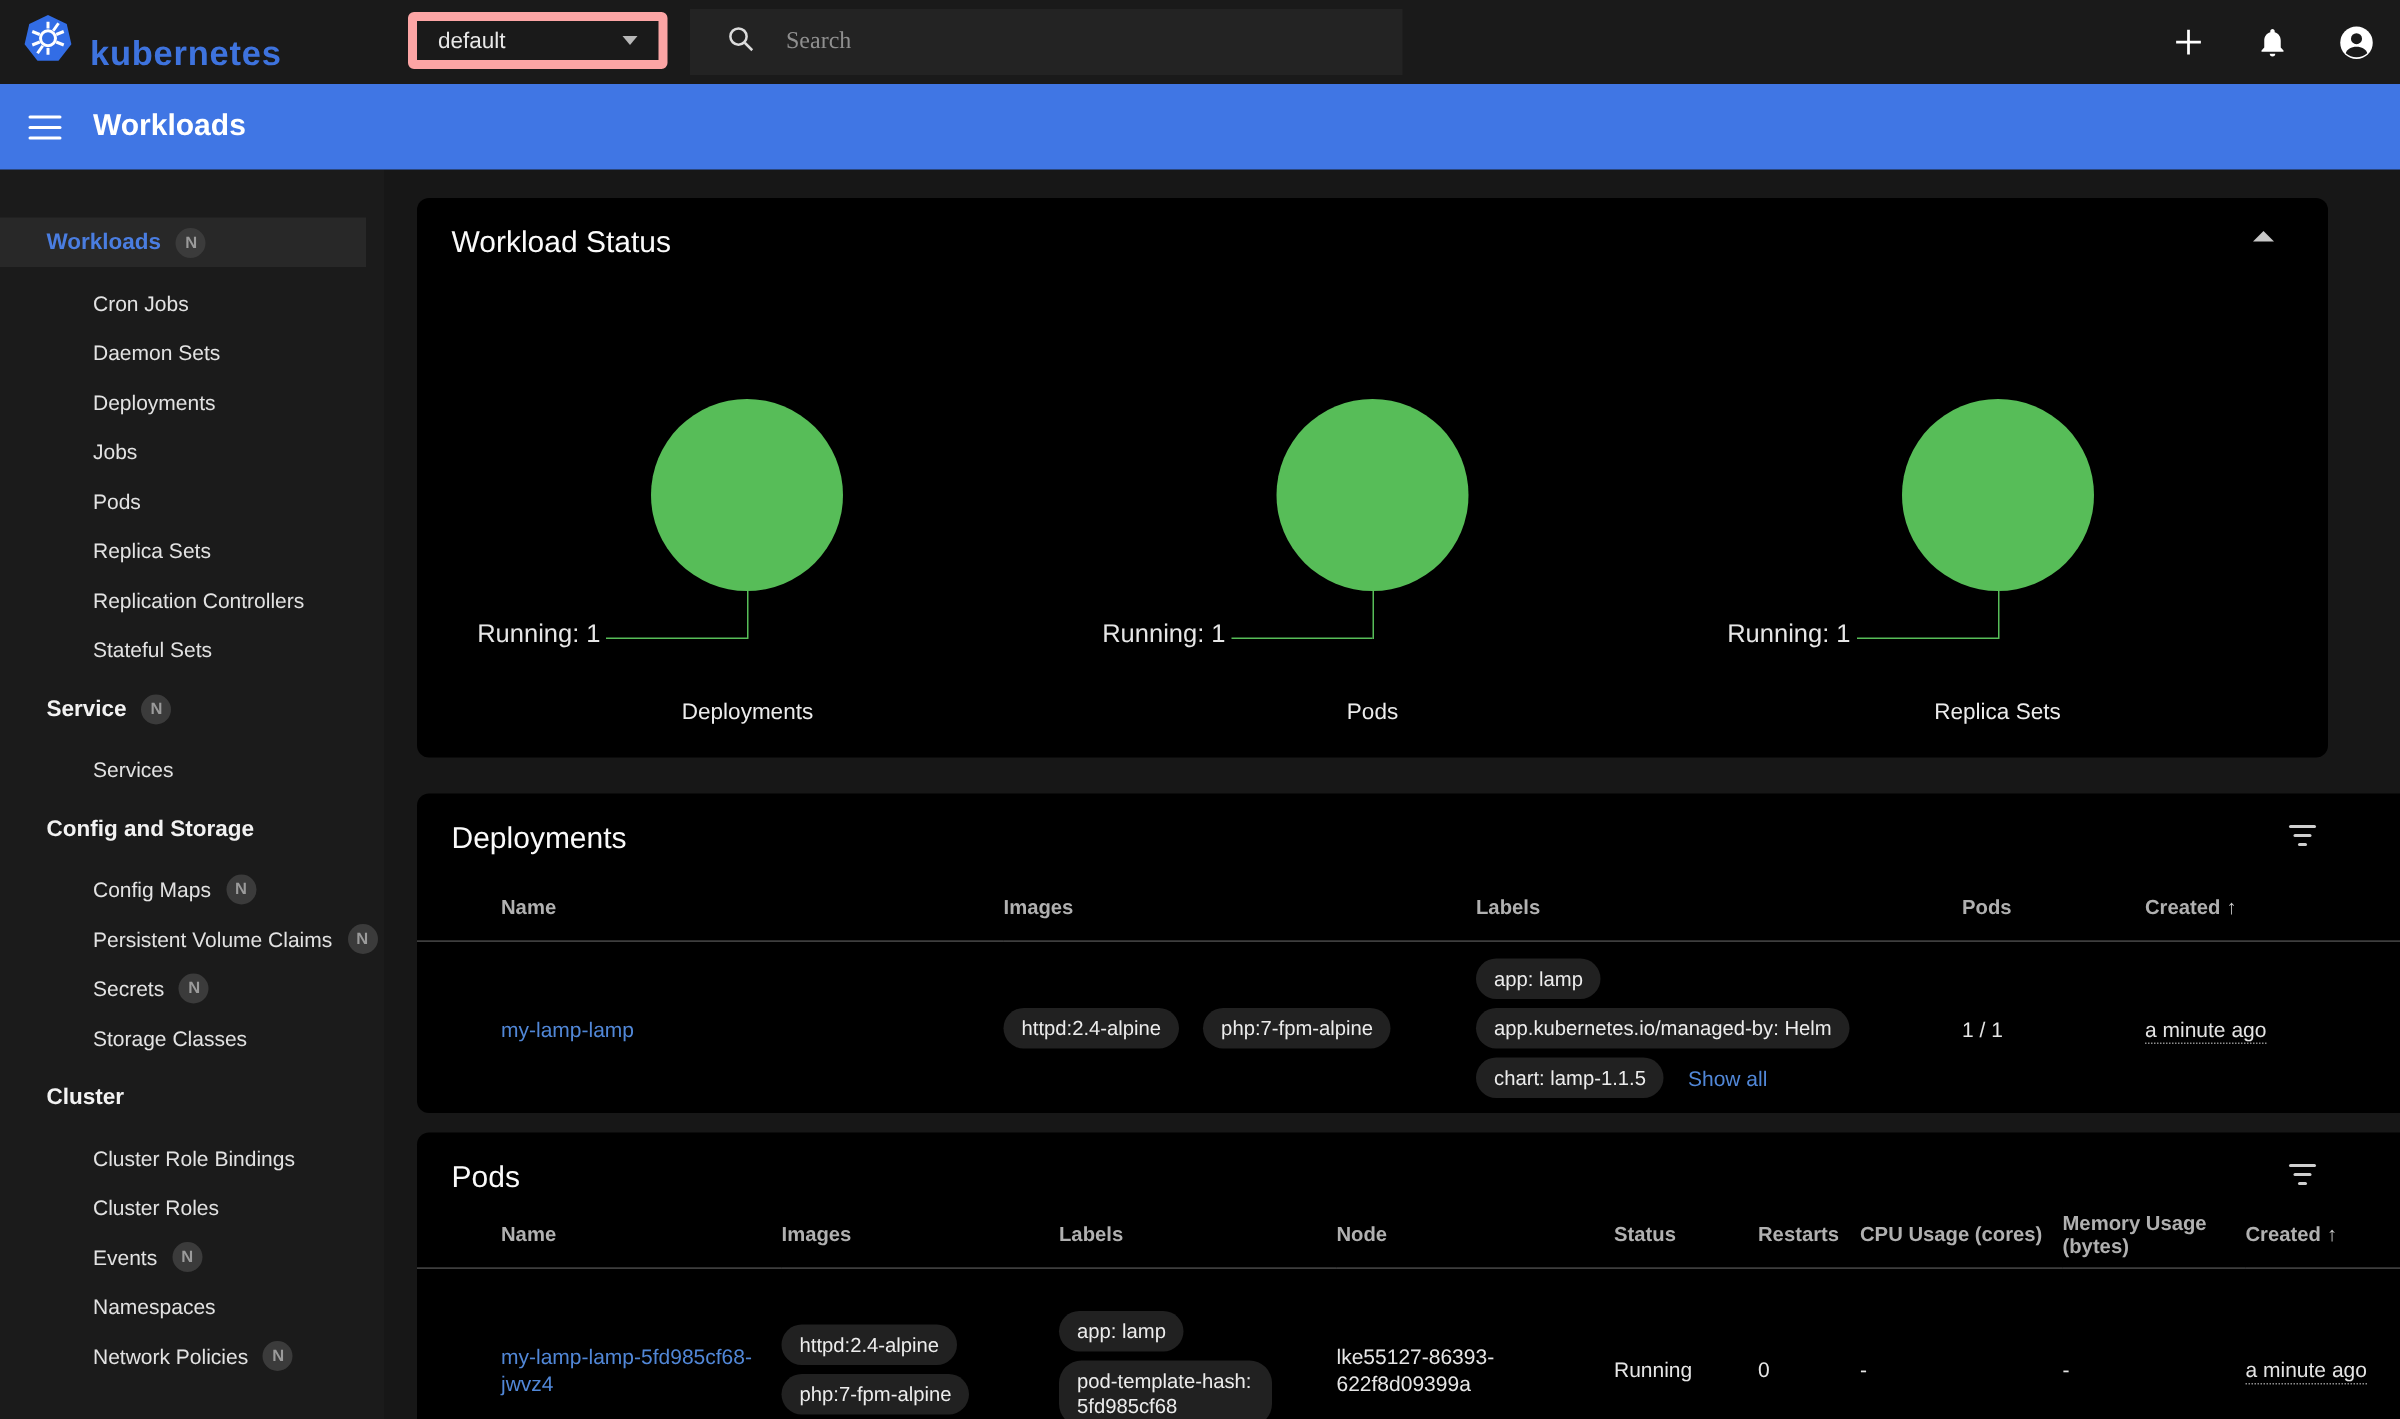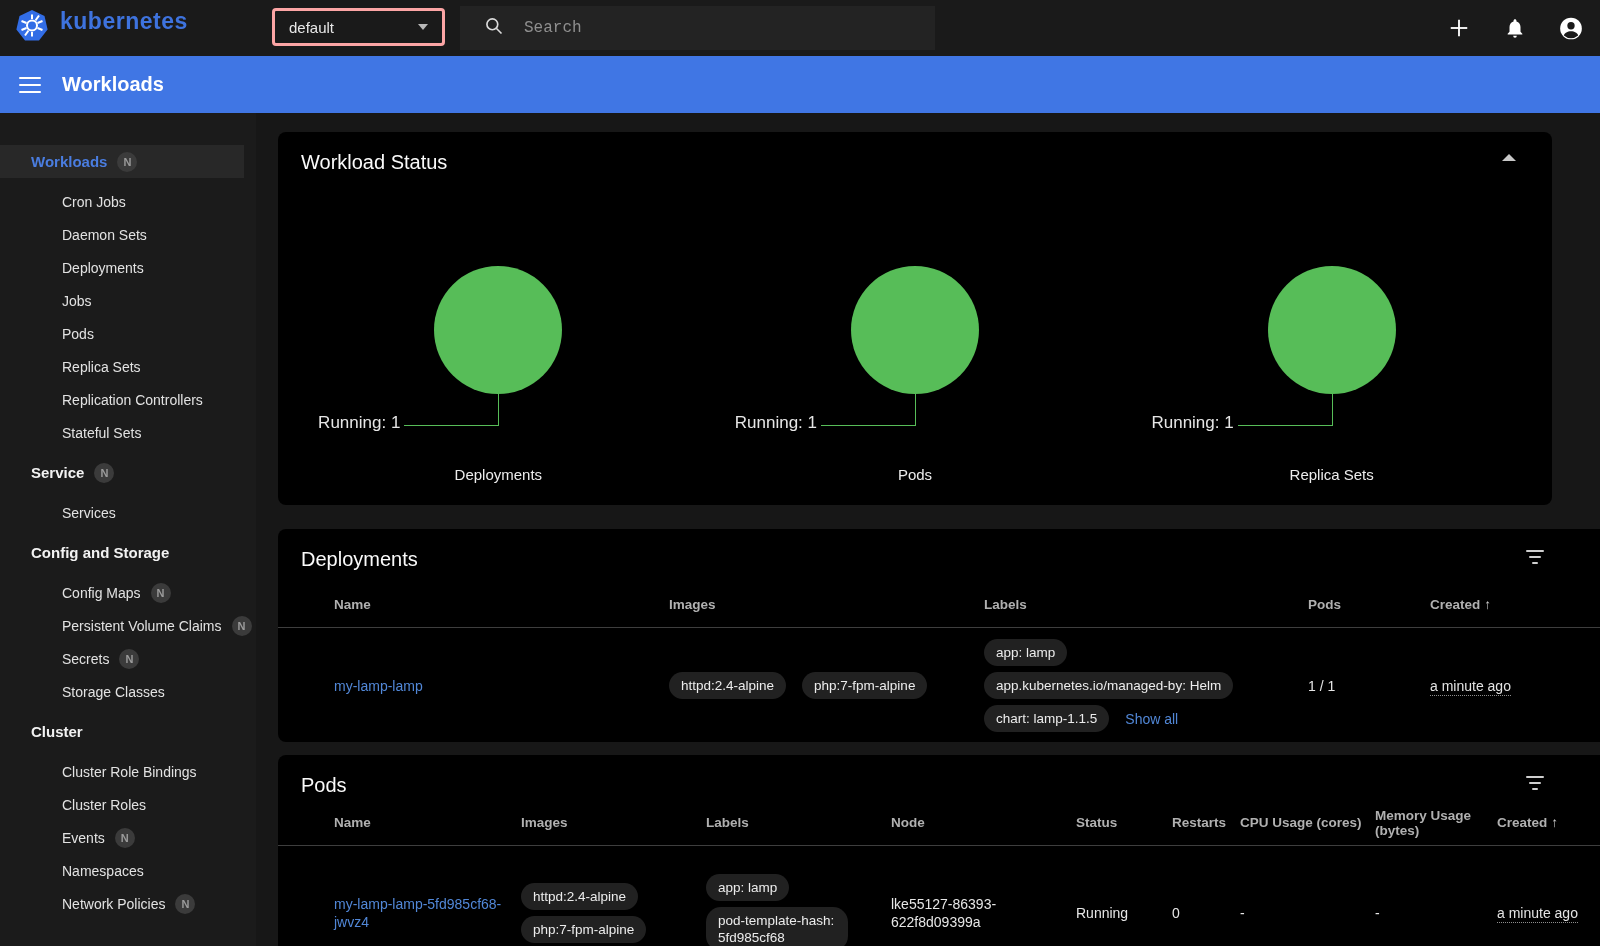--- a/index.html
+++ b/index.html
@@ -1,32 +1,32 @@
 <!DOCTYPE html>
 <html><head>
 <meta charset="utf-8">
 <style>
   * { margin:0; padding:0; box-sizing:border-box; }
   html,body { width:1600px; height:946px; overflow:hidden; background:#171717;
               font-family:"Liberation Sans", sans-serif; }
 
   
   .topbar { position:absolute; top:0; left:0; width:1600px; height:56px; background:#1a1a1a; z-index:5; }
-  .brand-wrap { position:absolute; left:14px; top:8px; display:flex; align-items:flex-start; gap:10px; }
+  .brand-wrap { position:absolute; left:14px; top:8px; display:flex; align-items:flex-end; gap:10px; }
   .brand-text { color:#3e73de; font-size:23px; font-weight:bold; letter-spacing:.5px; }
   .ns-select { position:absolute; left:272px; top:8px; width:173px; height:38px;
-               border:3px solid #fca5a5; border-radius:4px; display:flex; align-items:center;
+               border:6px solid #fca5a5; border-radius:4px; display:flex; align-items:center;
                padding:0 14px; color:#e8e8e8; font-size:15px; cursor:pointer; }
   .ns-caret { position:absolute; right:14px; width:0; height:0;
               border-left:5px solid transparent; border-right:5px solid transparent;
               border-top:6px solid #b8b8b8; }
   .searchbar { position:absolute; left:460px; top:6px; width:475px; height:44px; background:#232323;
                display:flex; align-items:center; padding-left:24px; gap:20px; }
   .searchbar input { background:transparent; border:none; outline:none; color:#d946ef;
-                     font-size:16px; width:360px; font-family:Liberation Mono, monospace; }
+                     font-size:16px; width:360px; font-family:Liberation Serif, serif; }
   .searchbar input::placeholder { color:#8f8f8f; }
   .topbar-actions { position:absolute; right:16px; top:0; height:56px; display:flex; align-items:center; gap:30px; }
   .icon-btn { width:26px; height:26px; display:flex; align-items:center; justify-content:center; cursor:pointer; }
 
   
   .appbar { position:absolute; top:56px; left:0; width:1600px; height:57px; background:#4076e4;
             display:flex; align-items:center; z-index:4; }
   .hamburger { margin-left:19px; width:22px; display:flex; flex-direction:column; gap:5px; cursor:pointer; }
   .hamburger span { display:block; height:2px; background:#fff; border-radius:1px; }
   .appbar-title { margin-left:21px; color:#fff; font-size:20px; font-weight:bold; }

